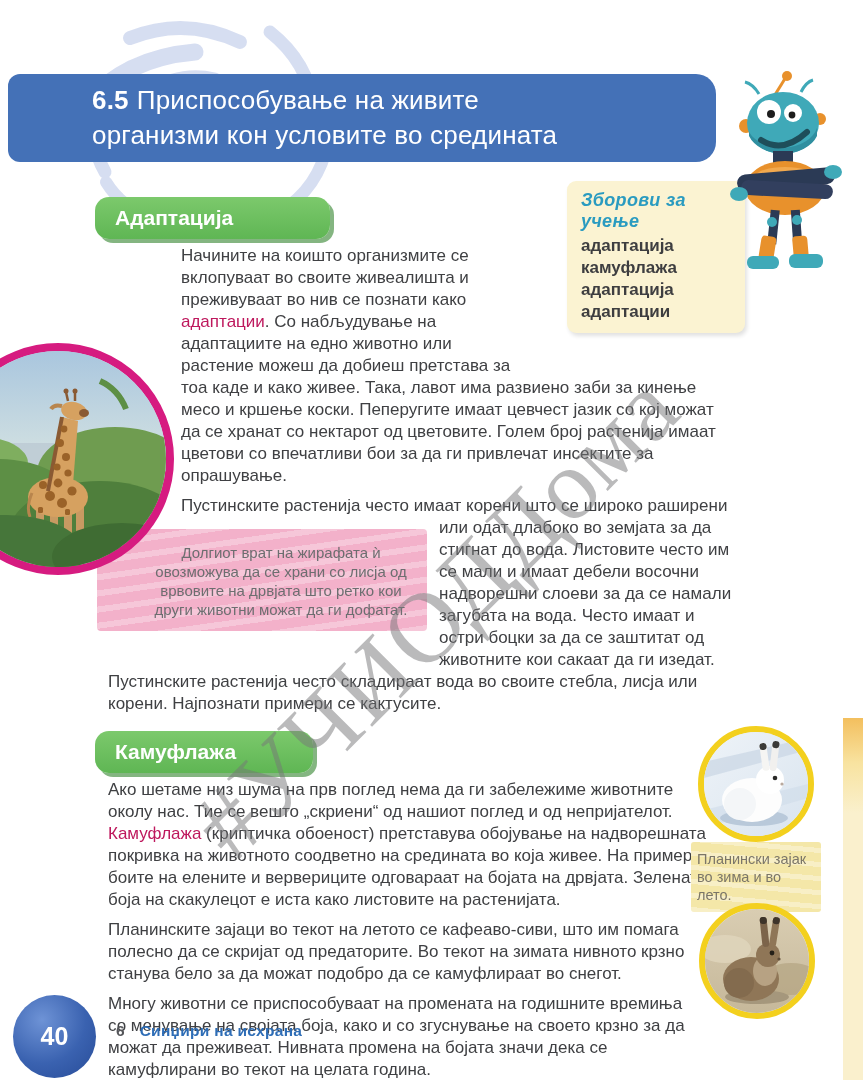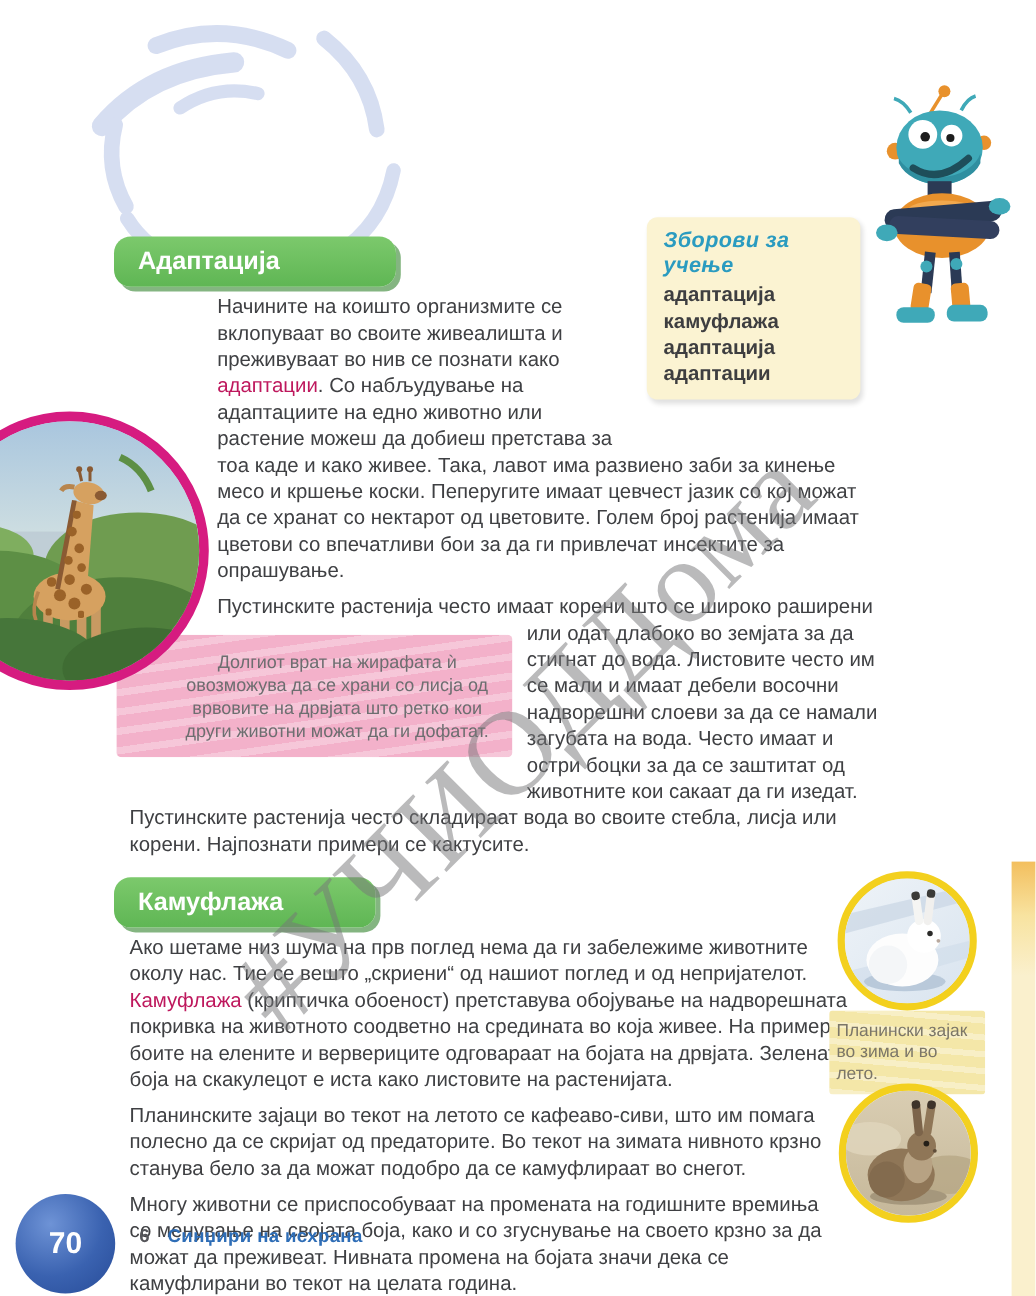--- a/index.html
+++ b/index.html
@@ -14,21 +14,21 @@
   .title-banner{position:absolute;left:8px;top:74px;width:708px;height:88px;
      background:#4471b7;border-radius:12px 20px 20px 12px;z-index:2;
      color:#ffffff;padding:9px 0 0 84px;box-sizing:border-box;}
   .title-line{font-size:26px;line-height:35px;font-weight:400;letter-spacing:.2px;}
   .title-num{font-weight:700;margin-right:8px;}
 
   
   .robot{position:absolute;left:703px;top:70px;z-index:5;}
 
   
-  .words-box{position:absolute;left:539px;top:181px;width:178px;z-index:3;
+  .words-box{position:absolute;left:567px;top:181px;width:178px;z-index:3;
      background:#fbf3d2;border-radius:9px;box-shadow:2px 3px 4px rgba(0,0,0,.12);
      padding:9px 12px 10px 14px;box-sizing:border-box;}
   .words-title{color:#2a9bc0;font-style:italic;font-weight:700;font-size:18px;
      margin-bottom:3px;letter-spacing:.3px;}
   .word-item{font-weight:700;color:#3e3e40;font-size:17px;line-height:22px;}
 
   
   .content{position:absolute;left:95px;top:197px;width:640px;z-index:3;}
   .green-head{width:235px;height:42px;background:linear-gradient(180deg,#7cc96c,#5fb654);
      border-radius:14px;box-shadow:4px 4px 0 rgba(66,142,62,.65);
@@ -89,20 +89,26 @@
       <path d="M100 38 Q155 16 210 42" stroke-width="14"></path>
       <path d="M240 32 Q278 62 284 108" stroke-width="13"></path>
       <path d="M298 142 Q289 188 250 212" stroke-width="12"></path>
       <path d="M75 172 Q57 140 66 104" stroke-width="13"></path>
       <path d="M122 218 Q92 208 76 182" stroke-width="12"></path>
       <path d="M205 228 Q165 238 130 222" stroke-width="12"></path>
       <path d="M120 90 Q150 70 185 78" stroke-width="11"></path>
     </g>
   </svg>
 
+  <div class="title-banner">
+    <div class="title-line">
+      <span class="title-num">6.5</span><span>Приспособување на живите</span>
+    </div>
+    <div class="title-line">организми кон условите во средината</div>
+  </div>
 
   <svg class="robot" width="160" height="200" viewBox="0 0 160 200">
     <line x1="70" y1="28" x2="83" y2="7" stroke="#e8912c" stroke-width="3"></line>
     <circle cx="84" cy="6" r="5" fill="#e8912c"></circle>
     <path d="M56 24 Q50 14 42 12" stroke="#3fa9b8" stroke-width="3" fill="none"></path>
     <path d="M98 22 Q103 12 110 10" stroke="#3fa9b8" stroke-width="3" fill="none"></path>
     <circle cx="43" cy="56" r="7" fill="#e8912c"></circle>
     <circle cx="117" cy="49" r="6" fill="#e8912c"></circle>
     <ellipse cx="80" cy="53" rx="36" ry="31" fill="#3fa9b8"></ellipse>
     <path d="M46 62 a36 26 0 0 0 68 -4 l0 8 a36 26 0 0 1 -68 0 z" fill="#2f8fa0"></path>
@@ -247,21 +253,21 @@
       <rect x="66" y="8" width="7" height="30" rx="3.5" fill="#8f7657" transform="rotate(9 69 23)"></rect>
       <rect x="56" y="8" width="7" height="7" rx="3" fill="#3e342a" transform="rotate(-6 59 23)"></rect>
       <rect x="66" y="8" width="7" height="7" rx="3" fill="#3e342a" transform="rotate(9 69 23)"></rect>
       <circle cx="67" cy="44" r="2.4" fill="#241f18"></circle>
       <circle cx="74" cy="50" r="1.6" fill="#5f4d3a"></circle>
     </svg>
   </div>
 
   <div class="edge-strip"></div>
 
-  <div class="page-badge">70</div>
+  <div class="page-badge">40</div>
   <div class="footer-line">
     <span class="footer-chnum">6</span>
     <span class="footer-chtitle">Синџири на исхрана</span>
   </div>
 
   <div class="watermark">#УЧИОДДома</div>
 
 </div>
 
 </body></html>

